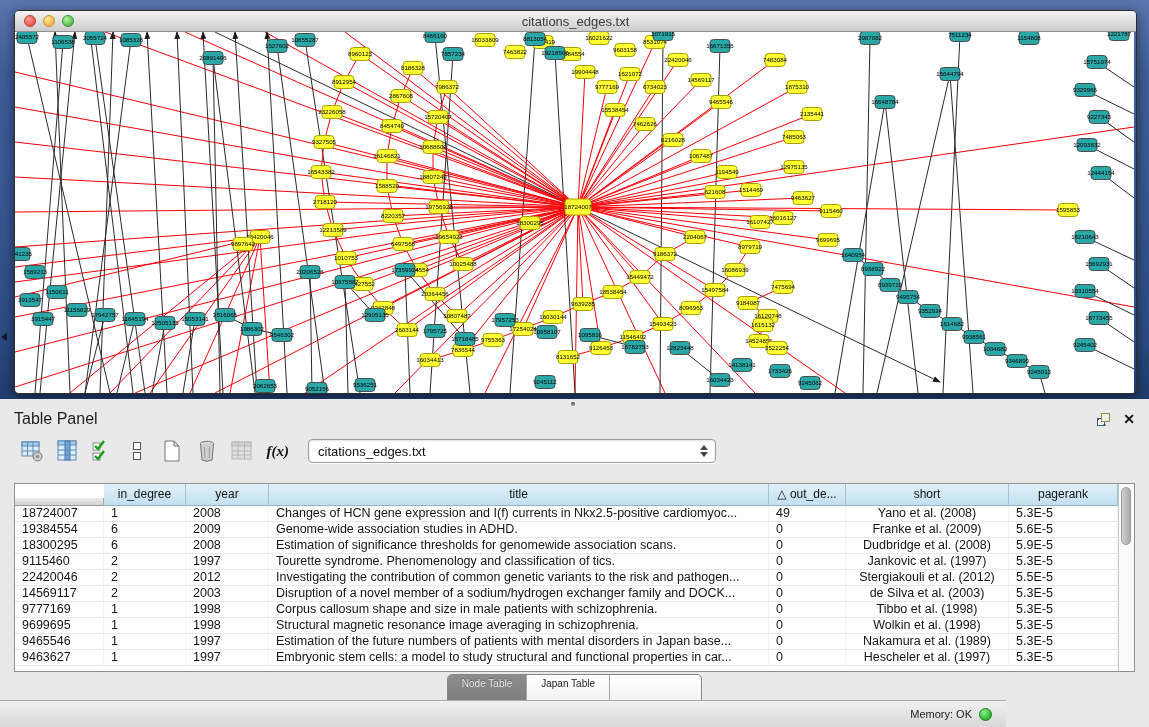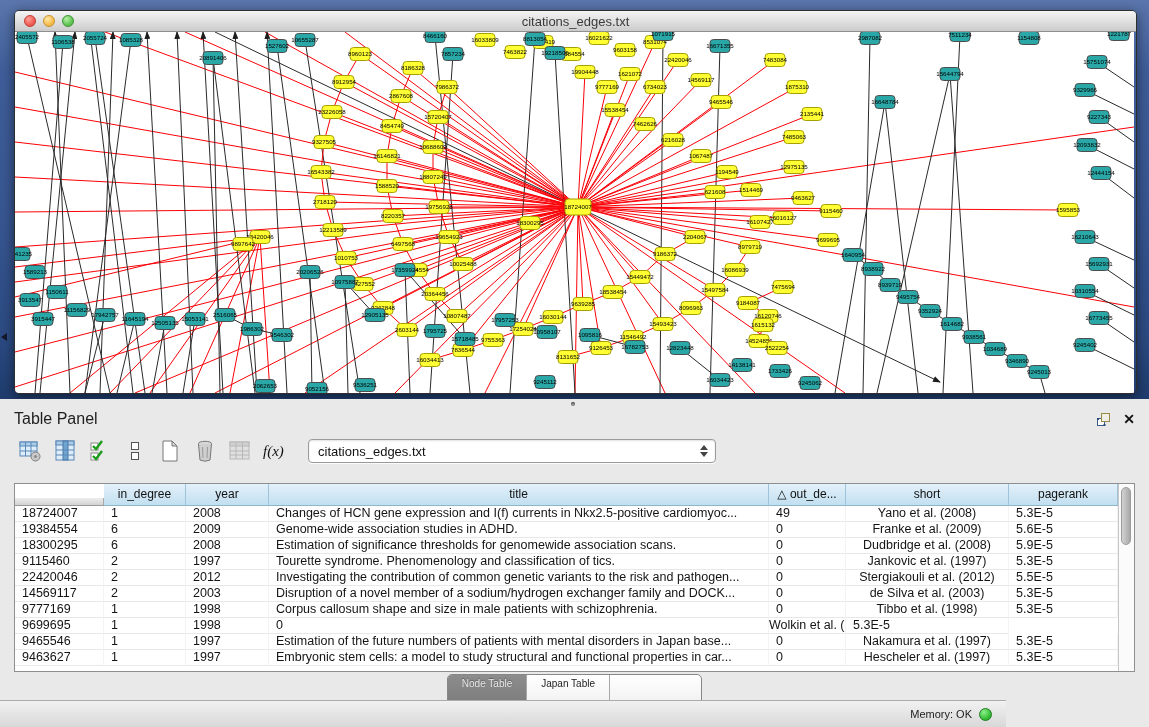--- a/index.html
+++ b/index.html
@@ -32,21 +32,21 @@
   .grip-row{height:8px;position:relative;}
   .grip-dot{position:absolute;left:571px;top:3px;width:4px;height:4px;border-radius:50%;
     background:#8f8f8f;box-shadow:inset 0 1px 1px rgba(0,0,0,.5);}
   .panel-titlebar{height:24px;display:flex;align-items:center;padding:0 14px;}
   .panel-title{font-size:16px;color:#1e1e1e;}
   .panel-actions{margin-left:auto;display:flex;align-items:center;gap:12px;}
   .float-btn svg,.close-btn{display:block;}
   .close-btn{font-size:14px;font-weight:bold;color:#111;line-height:14px;cursor:default;}
 
   .toolbar{height:40px;display:flex;align-items:center;padding-left:18px;gap:9px;}
-  .tool-btn{width:26px;height:26px;display:flex;align-items:center;justify-content:flex-start;}
+  .tool-btn{width:26px;height:26px;display:flex;align-items:center;justify-content:flex-end;font-weight:bold;}
   .fx-label{font-family:"Liberation Serif",serif;font-style:italic;font-size:15px;color:#111;}
   .combo{margin-left:10px;width:393px;height:22px;background:#fff;border:1px solid #9b9b9b;border-radius:4px;
     display:flex;align-items:center;padding:0 4px 0 9px;box-shadow:inset 0 1px 2px rgba(0,0,0,.12),0 1px 0 rgba(255,255,255,.8);}
   .combo-label{font-size:13px;color:#111;flex:1;}
   .combo-stepper{width:14px;display:flex;flex-direction:column;align-items:center;gap:2px;}
   .combo-stepper .up{width:0;height:0;border-left:4px solid transparent;border-right:4px solid transparent;border-bottom:5px solid #444;}
   .combo-stepper .down{width:0;height:0;border-left:4px solid transparent;border-right:4px solid transparent;border-top:5px solid #444;}
 
   
   .table-container{position:absolute;left:14px;top:84px;width:1121px;height:189px;background:#fff;
@@ -1121,31 +1121,32 @@
               <div class="td td-year">1998</div>
               <div class="td td-title">Corpus callosum shape and size in male patients with schizophrenia.</div>
               <div class="td td-out_degree">0</div>
               <div class="td td-short">Tibbo et al. (1998)</div>
               <div class="td td-pagerank">5.3E-5</div>
             </div>
             <div class="tr">
               <div class="td td-name">9699695</div>
               <div class="td td-in_degree">1</div>
               <div class="td td-year">1998</div>
+              <div class="td td-title">Structural magnetic resonance image averaging in schizophrenia.</div>
               <div class="td td-out_degree">0</div>
               <div class="td td-short">Wolkin et al. (1998)</div>
               <div class="td td-pagerank">5.3E-5</div>
             </div>
             <div class="tr">
               <div class="td td-name">9465546</div>
               <div class="td td-in_degree">1</div>
               <div class="td td-year">1997</div>
               <div class="td td-title">Estimation of the future numbers of patients with mental disorders in Japan base...</div>
               <div class="td td-out_degree">0</div>
-              <div class="td td-short">Nakamura et al. (1997)</div>
+              <div class="td td-short">Nakamura et al. (1989)</div>
               <div class="td td-pagerank">5.3E-5</div>
             </div>
             <div class="tr">
               <div class="td td-name">9463627</div>
               <div class="td td-in_degree">1</div>
               <div class="td td-year">1997</div>
               <div class="td td-title">Embryonic stem cells: a model to study structural and functional properties in car...</div>
               <div class="td td-out_degree">0</div>
               <div class="td td-short">Hescheler et al. (1997)</div>
               <div class="td td-pagerank">5.3E-5</div>

